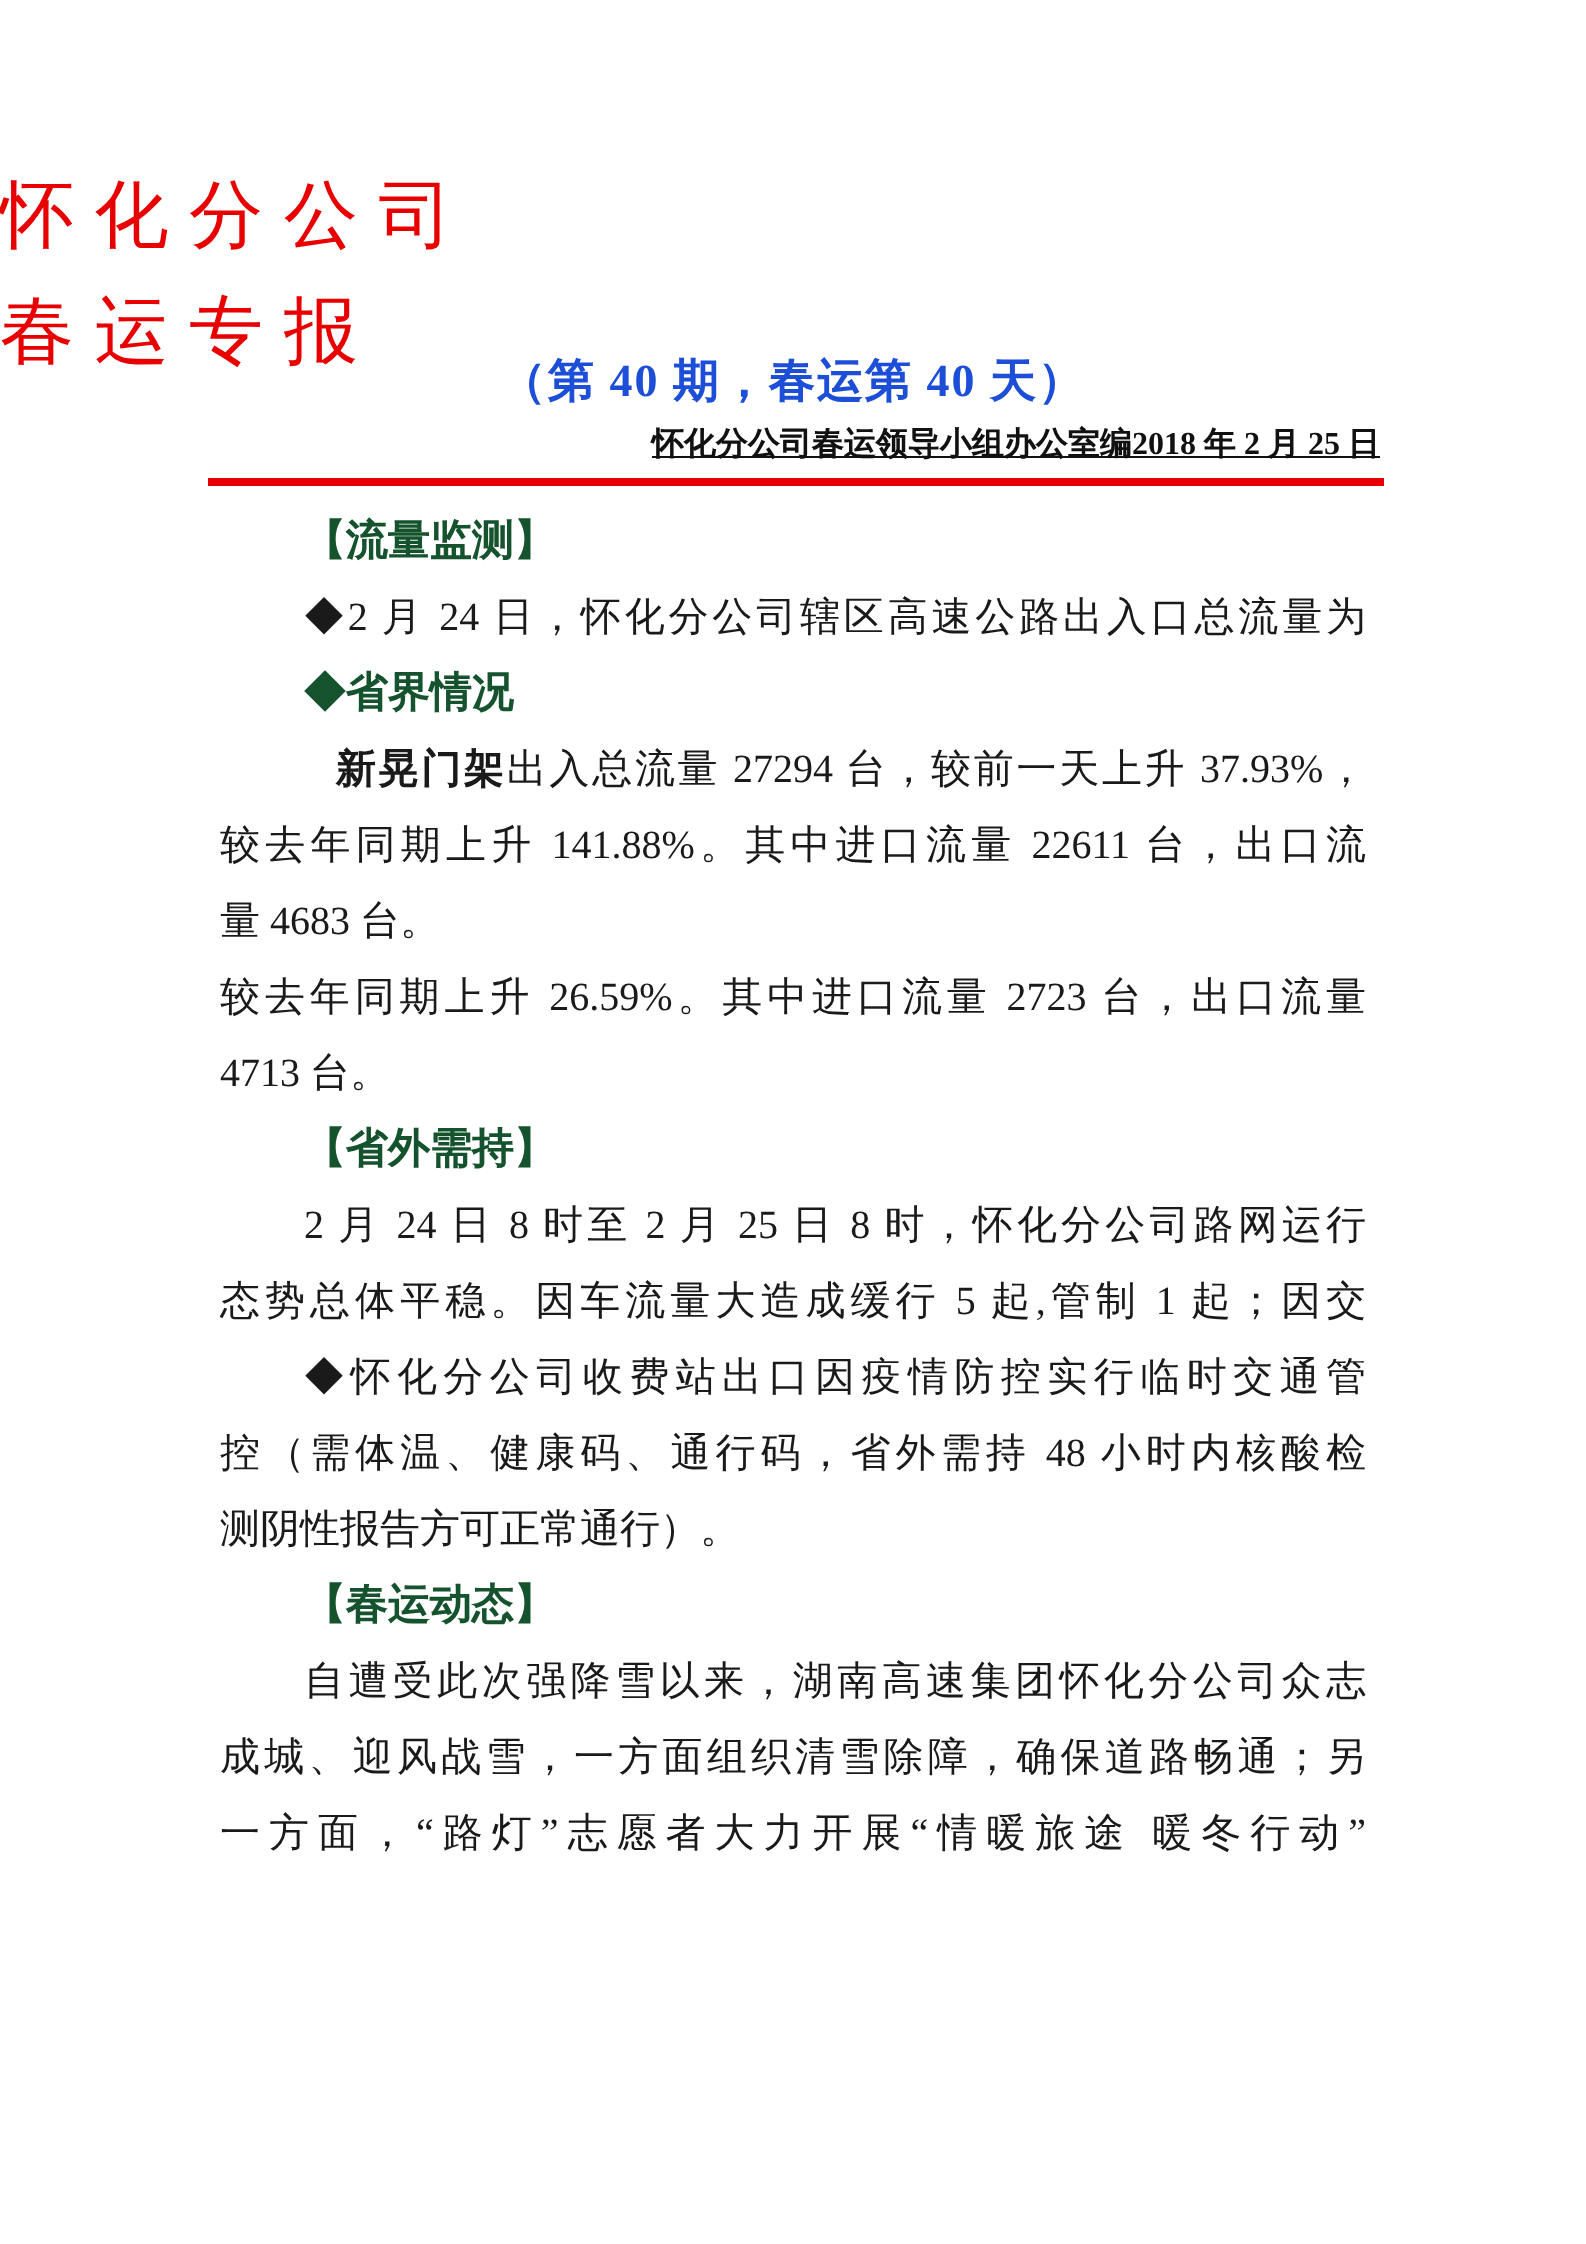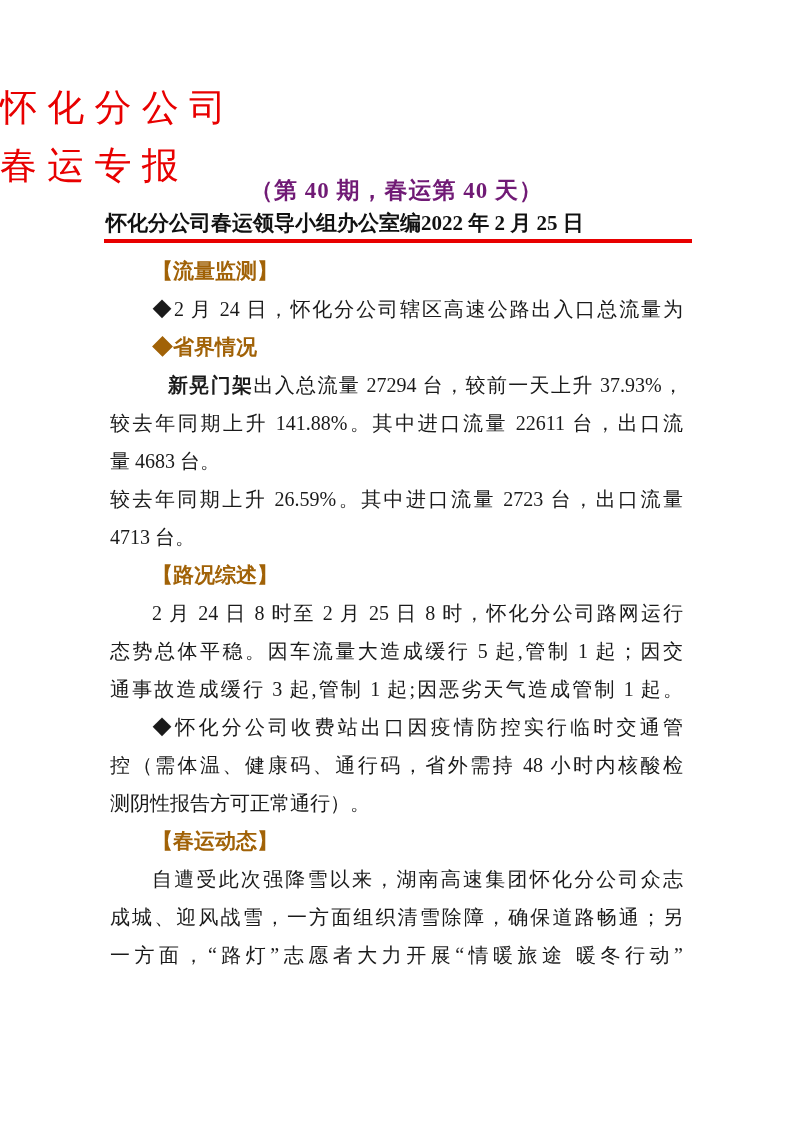--- a/index.html
+++ b/index.html
@@ -16,30 +16,30 @@
     text-align:left;
     color:#e80000;
     font-family:"Liberation Sans", sans-serif;
     font-weight:normal;
   }
   .title-line1{top:86px;font-size:37px;line-height:44px;}
   .title-line2{top:144px;font-size:37px;line-height:44px;}
   .issue-info{
     position:absolute;left:0;top:176px;width:100%;
     text-align:center;
-    color:#701a75;
+    color:#1d4ed8;
     font-family:"Liberation Serif", serif;
     font-weight:bold;
     font-size:23px;line-height:30px;
     letter-spacing:1px;
   }
   .editor-row{
     position:absolute;left:106px;top:209px;width:584px;
-    display:flex;justify-content:flex-start;align-items:baseline;
-    font-weight:bold;font-size:21px;line-height:28px;color:#111;
+    display:flex;justify-content:flex-end;align-items:baseline;
+    font-weight:bold;font-size:16px;line-height:28px;color:#111;text-decoration:underline;
   }
   .red-divider{
     position:absolute;left:104px;top:239px;width:588px;height:4px;
     background:#e80000;
   }
   .doc-body{
     position:absolute;left:110px;top:252px;width:573px;
     font-size:20px;
   }
   .line{
@@ -49,52 +49,51 @@
   .full{
     text-align:justify;
     text-align-last:justify;
     text-justify:inter-character;
   }
   .indent{text-indent:42px;}
   .heading{
     font-family:"Liberation Sans", sans-serif;
     font-weight:bold;
     font-size:21px;
-    color:#a16207;
+    color:#14532d;
   }
   .lead{font-weight:bold;margin-left:16px;}
 </style>
 </head>
 <body>
 
 <div class="page">
 
   <div class="masthead-title title-line1">怀 化 分 公 司</div>
   <div class="masthead-title title-line2">春 运 专 报</div>
   <div class="issue-info">（第 40 期，春运第 40 天）</div>
 
   <div class="editor-row">
     <span>怀化分公司春运领导小组办公室编</span>
-    <span>2022 年 2 月 25 日</span>
+    <span>2018 年 2 月 25 日</span>
   </div>
   <div class="red-divider"></div>
 
   <div class="doc-body">
     <div class="line heading indent">【流量监测】</div>
     <div class="line indent full">◆2 月 24 日，怀化分公司辖区高速公路出入口总流量为</div>
     <div class="line heading indent">◆省界情况</div>
     <div class="line indent full"><span class="lead">新晃门架</span><span>出入总流量 27294 台，较前一天上升 37.93%，</span></div>
     <div class="line full">较去年同期上升 141.88%。其中进口流量 22611 台，出口流</div>
     <div class="line">量 4683 台。</div>
     <div class="line full">较去年同期上升 26.59%。其中进口流量 2723 台，出口流量</div>
     <div class="line">4713 台。</div>
-    <div class="line heading indent">【路况综述】</div>
+    <div class="line heading indent">【省外需持】</div>
     <div class="line indent full">2 月 24 日 8 时至 2 月 25 日 8 时，怀化分公司路网运行</div>
     <div class="line full">态势总体平稳。因车流量大造成缓行 5 起,管制 1 起；因交</div>
-    <div class="line full">通事故造成缓行 3 起,管制 1 起;因恶劣天气造成管制 1 起。</div>
     <div class="line indent full">◆怀化分公司收费站出口因疫情防控实行临时交通管</div>
     <div class="line full">控（需体温、健康码、通行码，省外需持 48 小时内核酸检</div>
     <div class="line">测阴性报告方可正常通行）。</div>
     <div class="line heading indent">【春运动态】</div>
     <div class="line indent full">自遭受此次强降雪以来，湖南高速集团怀化分公司众志</div>
     <div class="line full">成城、迎风战雪，一方面组织清雪除障，确保道路畅通；另</div>
     <div class="line full">一方面，“路灯”志愿者大力开展“情暖旅途 暖冬行动”</div>
   </div>
 
 </div>

